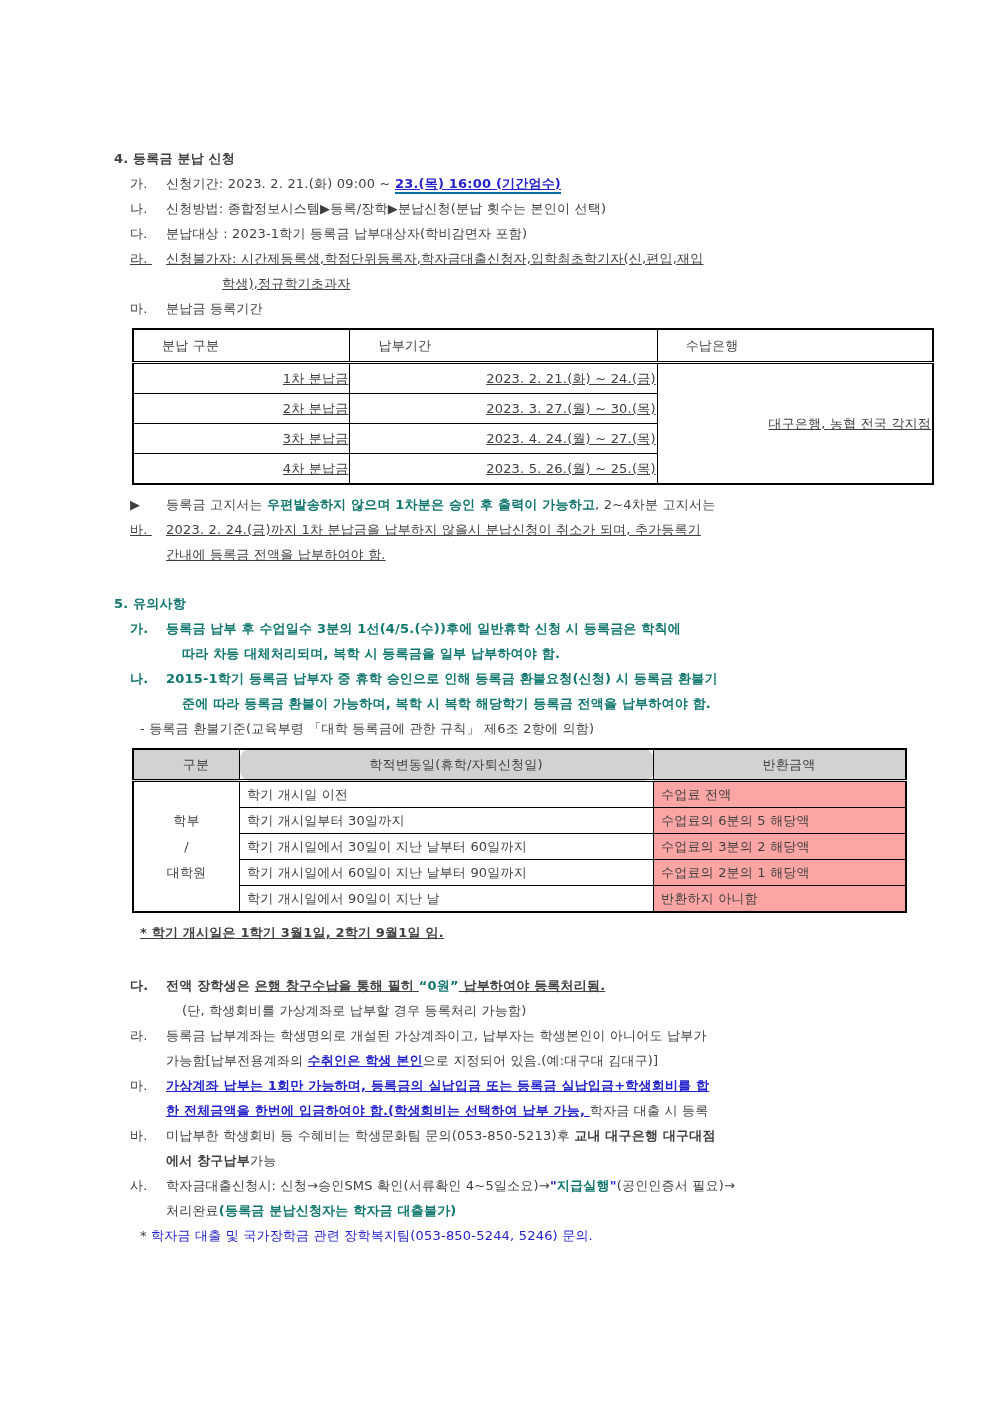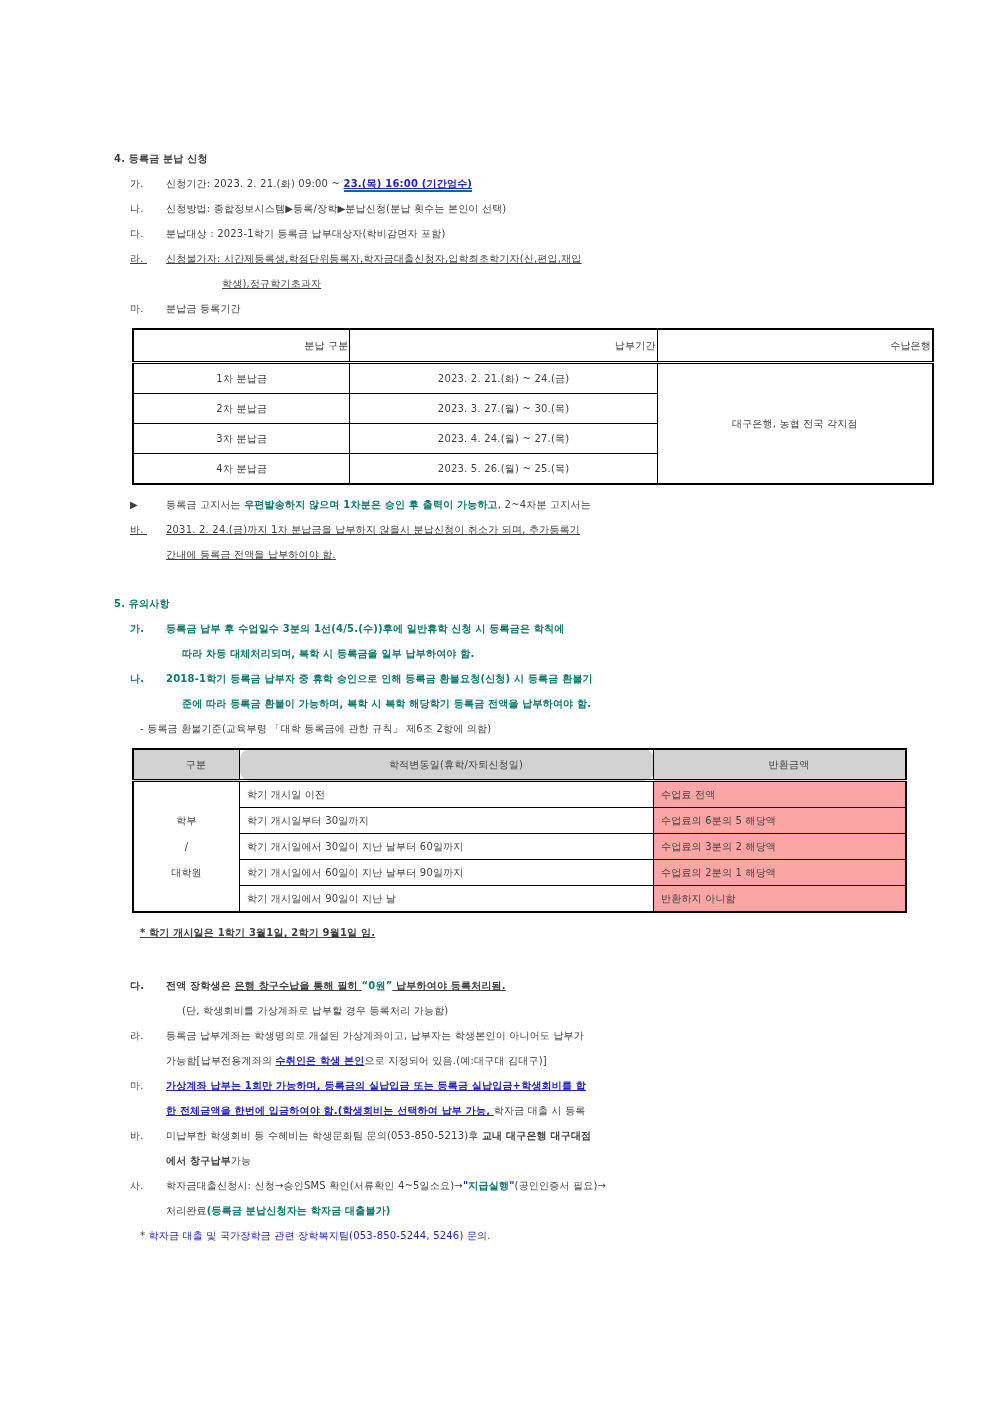--- a/index.html
+++ b/index.html
@@ -1,20 +1,20 @@
 <!DOCTYPE html>
 <html><head>
 <meta charset="utf-8">
 <style>
   html,body{margin:0;padding:0;background:#888;}
   .page{
     position:relative;width:992px;height:1403px;background:#ffffff;margin:0 auto;
     color:#3f3f3f;
     font-family:"DejaVu Sans","Liberation Sans",sans-serif;
-    font-size:10px;line-height:25px;letter-spacing:0.2px;
+    font-size:13px;line-height:25px;letter-spacing:0.2px;
     overflow:hidden;
   }
   .content{padding:146px 58px 0 114px;}
   .line{white-space:pre;}
   .b{font-weight:bold;}
   .red{color:#0f766e;}
   .blue{color:#2222cc;}
   .u{text-decoration:underline;}
   .ru{border-bottom:2px solid #0369a1;padding-bottom:1px;}
   .h{font-weight:bold;}
@@ -25,22 +25,22 @@
   .ind56{margin-left:56px;}
   .ind26{margin-left:26px;}
   .gap24{margin-top:24px;}
   .gap28{margin-top:28px;}
   .seg{white-space:pre;}
   table{border-collapse:collapse;margin:7px 0 7px 18px;table-layout:fixed;}
   table,th,td{border:1px solid #000;}
   table{border-width:2px;}
   th{border-bottom:3px double #000;font-weight:normal;}
   .t1 th{height:29px;}
-  .t1 td{height:27px;text-align:center;}
-  .t1 th{text-align:right;padding-left:28px;}
+  .t1 td{height:27px;text-align:right;text-decoration:underline;}
+  .t1 th{text-align:left;padding-left:28px;}
   .t2 th{height:27px;text-align:center;background:#d2d2d2;padding-left:20px;}
   .t2 td{height:25px;padding:0 7px;}
   .t2 td.grp{text-align:center;white-space:pre-line;line-height:26px;padding:0;}
   .t2 td.gray{background:#fca5a5;}
   .c1{width:187px;} .c2{width:278px;} .c3{width:246px;}
   .d1{width:84px;} .d2{width:392px;border-radius:10px;} .d3{width:230px;}
 </style>
 </head>
 <body>
 
@@ -107,39 +107,39 @@
     <div class="item">
       <span class="lbl">▶ </span>
       <div class="ibody">
         <div class="line"><span class="seg ">등록금 고지서는 </span><span class="seg red b">우편발송하지 않으며 1차분은 승인 후 출력이 가능하고</span><span class="seg ">, 2~4차분 고지서는</span></div>
       </div>
     </div>
 
     <div class="item">
       <span class="lbl u">바. </span>
       <div class="ibody">
-        <div class="line u">2031. 2. 24.(금)까지 1차 분납금을 납부하지 않을시 분납신청이 취소가 되며, 추가등록기</div>
+        <div class="line u">2023. 2. 24.(금)까지 1차 분납금을 납부하지 않을시 분납신청이 취소가 되며, 추가등록기</div>
         <div class="line u">간내에 등록금 전액을 납부하여야 함.</div>
       </div>
     </div>
 
     <div class="h line red gap24">5. 유의사항</div>
 
     <div class="item red b">
       <span class="lbl">가. </span>
       <div class="ibody">
         <div class="line">등록금 납부 후 수업일수 3분의 1선(4/5.(수))후에 일반휴학 신청 시 등록금은 학칙에</div>
         <div class="line ind16">따라 차등 대체처리되며, 복학 시 등록금을 일부 납부하여야 함.</div>
       </div>
     </div>
 
     <div class="item red b">
       <span class="lbl">나. </span>
       <div class="ibody">
-        <div class="line">2018-1학기 등록금 납부자 중 휴학 승인으로 인해 등록금 환불요청(신청) 시 등록금 환불기</div>
+        <div class="line">2015-1학기 등록금 납부자 중 휴학 승인으로 인해 등록금 환불요청(신청) 시 등록금 환불기</div>
         <div class="line ind16">준에 따라 등록금 환불이 가능하며, 복학 시 복학 해당학기 등록금 전액을 납부하여야 함.</div>
       </div>
     </div>
 
     <div class="line ind26">- 등록금 환불기준(교육부령 「대학 등록금에 관한 규칙」 제6조 2항에 의함)</div>
 
     <table class="t2">
       <tbody>
           <tr>
         <th class="d1">구분</th>

